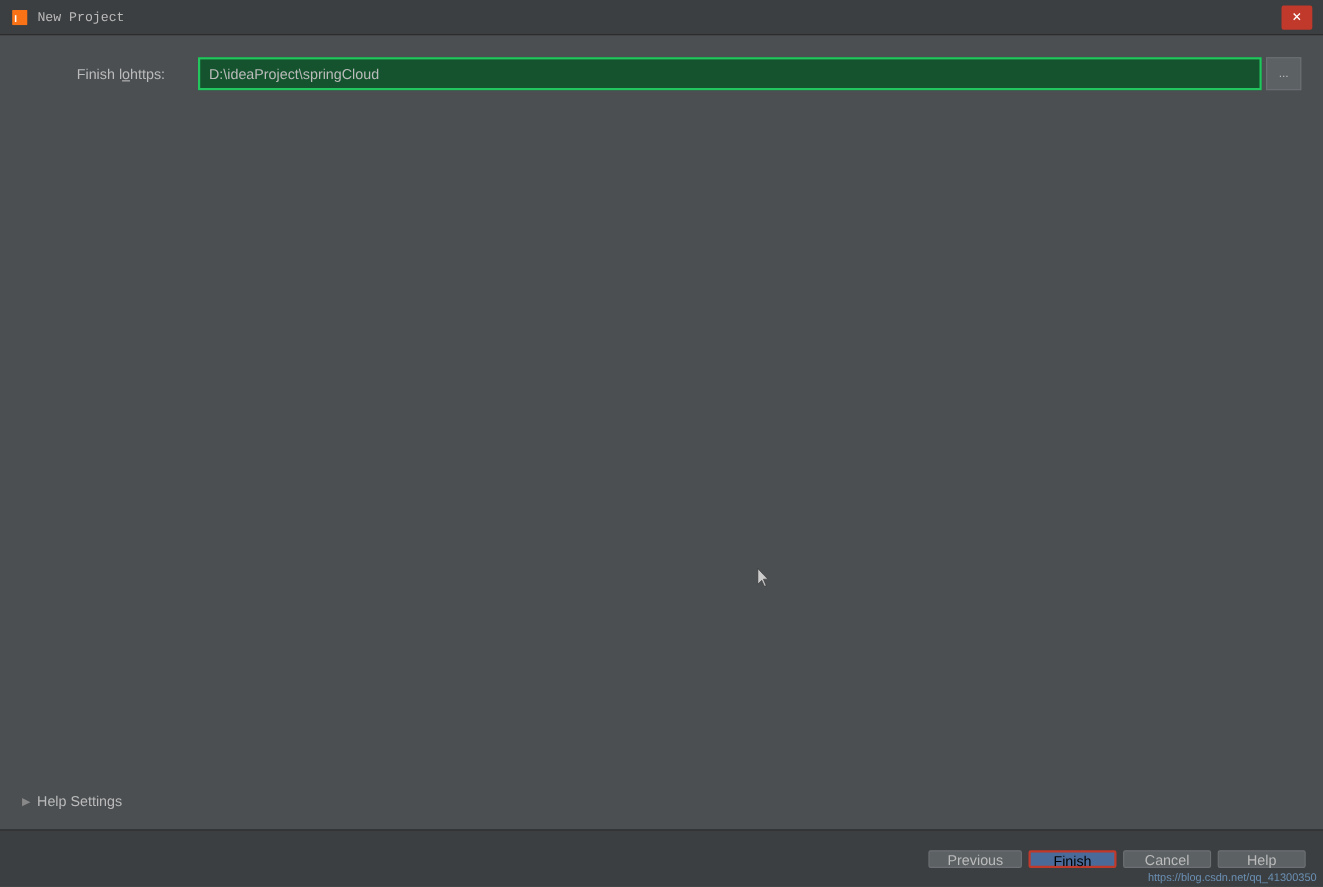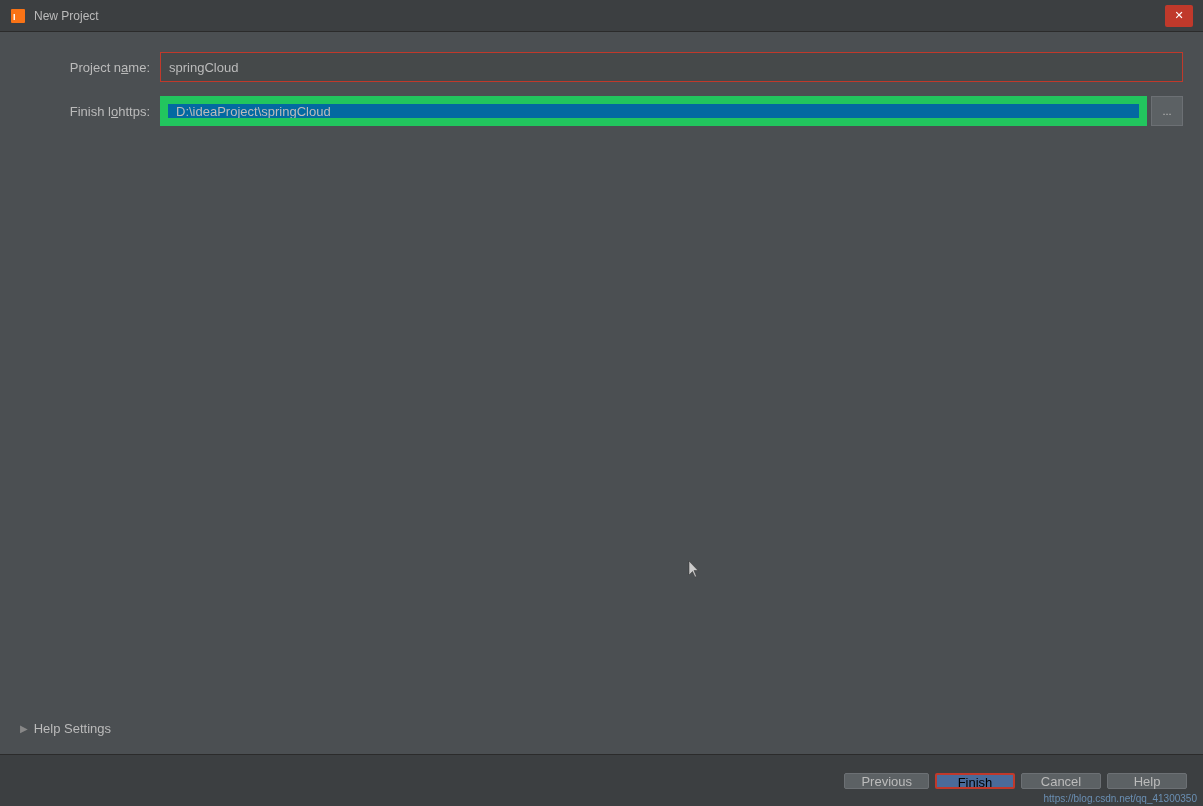--- a/index.html
+++ b/index.html
@@ -53,20 +53,21 @@
     .title-bar-icon svg {
       width: 14px;
       height: 14px;
     }
 
     .title-bar-text {
       flex: 1;
       color: #bbbbbb;
       font-size: 12px;
       font-weight: normal;
+      font-family: Liberation Mono, monospace;
     }
 
     .title-bar-close {
       width: 28px;
       height: 22px;
       background: #c0392b;
       border: none;
       cursor: pointer;
       display: flex;
       align-items: center;
@@ -109,22 +110,23 @@
       height: 30px;
       background: #45494a;
       border: 1px solid #c0392b;
       color: #bbbbbb;
       font-size: 13px;
       padding: 0 8px;
       outline: none;
     }
 
     .form-input.blue-border {
-      border: 8px solid #22c55e;
-      background: #0369a1;
+      border: 2px solid #22c55e;
+      background: #14532d;
+      margin-left: 20px;
     }
 
     .browse-button {
       width: 32px;
       height: 30px;
       background: #5c6164;
       border: 1px solid #6c7074;
       color: #bbbbbb;
       cursor: pointer;
       display: flex;
@@ -224,26 +226,20 @@
         <rect width="14" height="14" rx="1" fill="#F97316"></rect>
         <text x="2" y="11" font-size="9" fill="white" font-weight="bold">I</text>
       </svg>
     </div>
     <span class="title-bar-text">New Project</span>
     <button class="title-bar-close">✕</button>
   </div>
 
   <div class="content">
 
-    <div class="form-row">
-      <label class="form-label">
-        <span>Project n</span><span class="underline">a</span><span>me:</span>
-      </label>
-      <input type="text" class="form-input" value="springCloud" style="">
-    </div>
 
     <div class="form-row">
       <label class="form-label">
         <span>Finish l</span><span class="underline">o</span><span>https:</span>
       </label>
       <input type="text" class="form-input blue-border" value="D:\ideaProject\springCloud" style="">
       <button class="browse-button">...</button>
     </div>
 
     <div class="spacer cursor-area">

